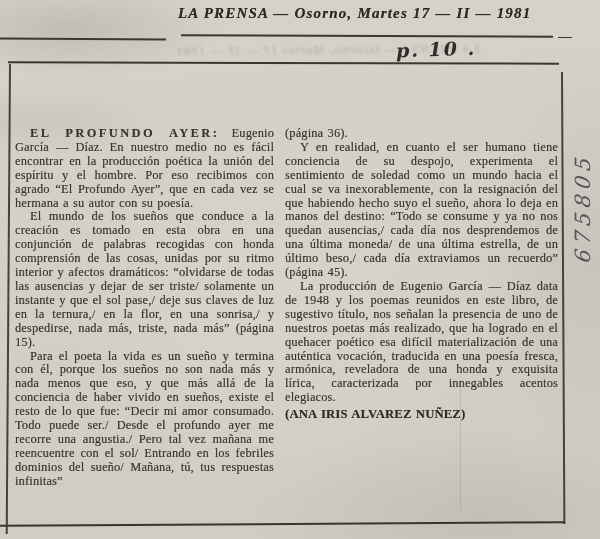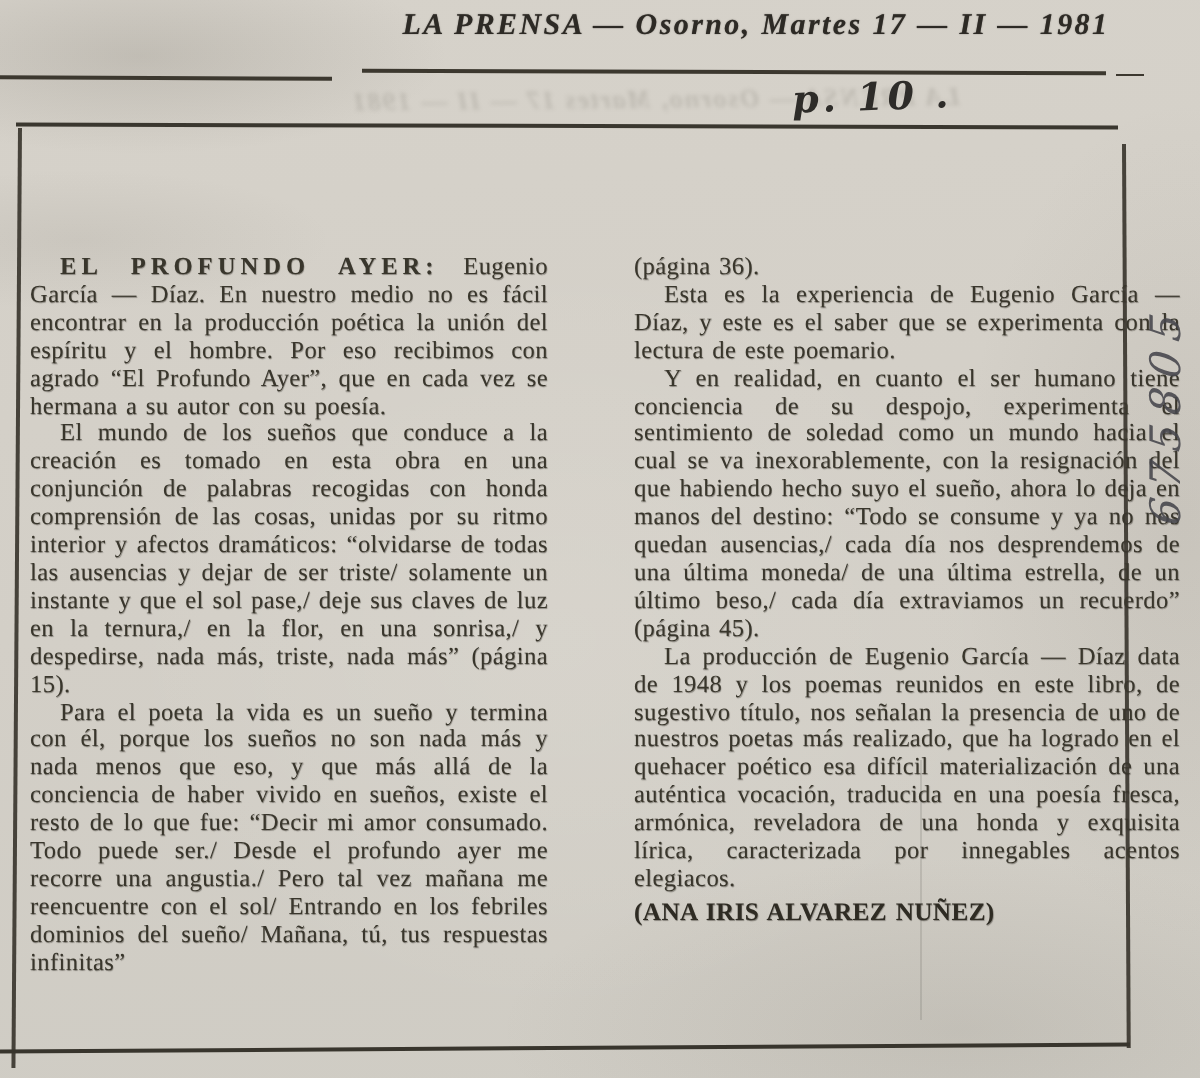--- a/index.html
+++ b/index.html
@@ -15,21 +15,21 @@
       radial-gradient(ellipse 220px 70px at 70px 28px, rgba(110,105,95,.20), transparent 70%),
       radial-gradient(ellipse 180px 50px at 40px 120px, rgba(110,105,95,.10), transparent 70%),
       radial-gradient(ellipse 320px 120px at 480px 515px, rgba(115,110,100,.14), transparent 72%),
       radial-gradient(ellipse 160px 300px at 592px 260px, rgba(120,115,105,.12), transparent 70%),
       radial-gradient(ellipse 300px 260px at 280px 320px, rgba(255,255,248,.10), transparent 75%),
       linear-gradient(176deg,#d6d2ca 0%,#d3cfc7 55%,#cfccc4 100%);
   }
   
   .masthead{
     position:absolute;top:5px;left:178px;width:400px;
-    text-align:center;
+    text-align:left;
     font-weight:bold;font-style:italic;font-size:15px;letter-spacing:1.2px;
     color:#2d2a25;white-space:nowrap;
     text-shadow:0 0 .6px rgba(45,42,37,.7);
   }
   
   .rule-seg{position:absolute;background:#3c382f;height:2px;}
   .rs1{top:38px;left:0;width:166px;transform:rotate(.3deg);}
   .rs2{top:35px;left:181px;width:372px;transform:rotate(.2deg);}
   .rs3{top:37px;left:558px;width:14px;height:1px;}
   
@@ -61,21 +61,21 @@
     color:#262319;white-space:nowrap;
     text-shadow:.5px .5px .7px rgba(38,35,25,.55);
   }
   
   .columns{
     position:absolute;top:127px;left:15px;width:543px;
     display:flex;gap:11px;
   }
   .col{flex:none;}
   .col-left{width:259px;}
-  .col-right{width:273px;margin-left:32px;}
+  .col-right{width:273px;}
   .col p{
     margin:0;
     font-size:12.3px;line-height:13.9px;
     text-align:justify;text-indent:15px;
     letter-spacing:.2px;word-spacing:1px;
     color:#39362c;
     text-shadow:.3px .3px .4px rgba(50,47,40,.45);
   }
   .col p.noindent{text-indent:0;}
   .lead{font-weight:bold;letter-spacing:2.5px;}
@@ -117,21 +117,20 @@
 
 
   <div class="columns">
     <div class="col col-left">
       <p><span class="lead">EL PROFUNDO AYER:</span> <span>Eugenio García — Díaz. En nuestro medio no es fácil encontrar en la producción poética la unión del espíritu y el hombre. Por eso recibimos con agrado “El Profundo Ayer”, que en cada vez se hermana a su autor con su poesía.</span></p>
       <p>El mundo de los sueños que conduce a la creación es tomado en esta obra en una conjunción de palabras recogidas con honda comprensión de las cosas, unidas por su ritmo interior y afectos dramáticos: “olvidarse de todas las ausencias y dejar de ser triste/ solamente un instante y que el sol pase,/ deje sus claves de luz en la ternura,/ en la flor, en una sonrisa,/ y despedirse, nada más, triste, nada más” (página 15).</p>
       <p>Para el poeta la vida es un sueño y termina con él, porque los sueños no son nada más y nada menos que eso, y que más allá de la conciencia de haber vivido en sueños, existe el resto de lo que fue: “Decir mi amor consumado. Todo puede ser./ Desde el profundo ayer me recorre una angustia./ Pero tal vez mañana me reencuentre con el sol/ Entrando en los febriles dominios del sueño/ Mañana, tú, tus respuestas infinitas”</p>
     </div>
     <div class="col col-right">
       <p class="noindent">(página 36).</p>
-      <p>Esta es la experiencia de Eugenio García — Díaz, y este es el saber que se experimenta con la lectura de este poemario.</p>
       <p>Y en realidad, en cuanto el ser humano tiene conciencia de su despojo, experimenta el sentimiento de soledad como un mundo hacia el cual se va inexorablemente, con la resignación del que habiendo hecho suyo el sueño, ahora lo deja en manos del destino: “Todo se consume y ya no nos quedan ausencias,/ cada día nos desprendemos de una última moneda/ de una última estrella, de un último beso,/ cada día extraviamos un recuerdo” (página 45).</p>
       <p>La producción de Eugenio García — Díaz data de 1948 y los poemas reunidos en este libro, de sugestivo título, nos señalan la presencia de uno de nuestros poetas más realizado, que ha logrado en el quehacer poético esa difícil materialización de una auténtica vocación, traducida en una poesía fresca, armónica, reveladora de una honda y exquisita lírica, caracterizada por innegables acentos elegiacos.</p>
       <p class="byline">(ANA IRIS ALVAREZ NUÑEZ)</p>
     </div>
   </div>
 
   <div class="crease"></div>
   <div class="rule-bottom"></div>
 
   <div class="margin-code">675805</div>

